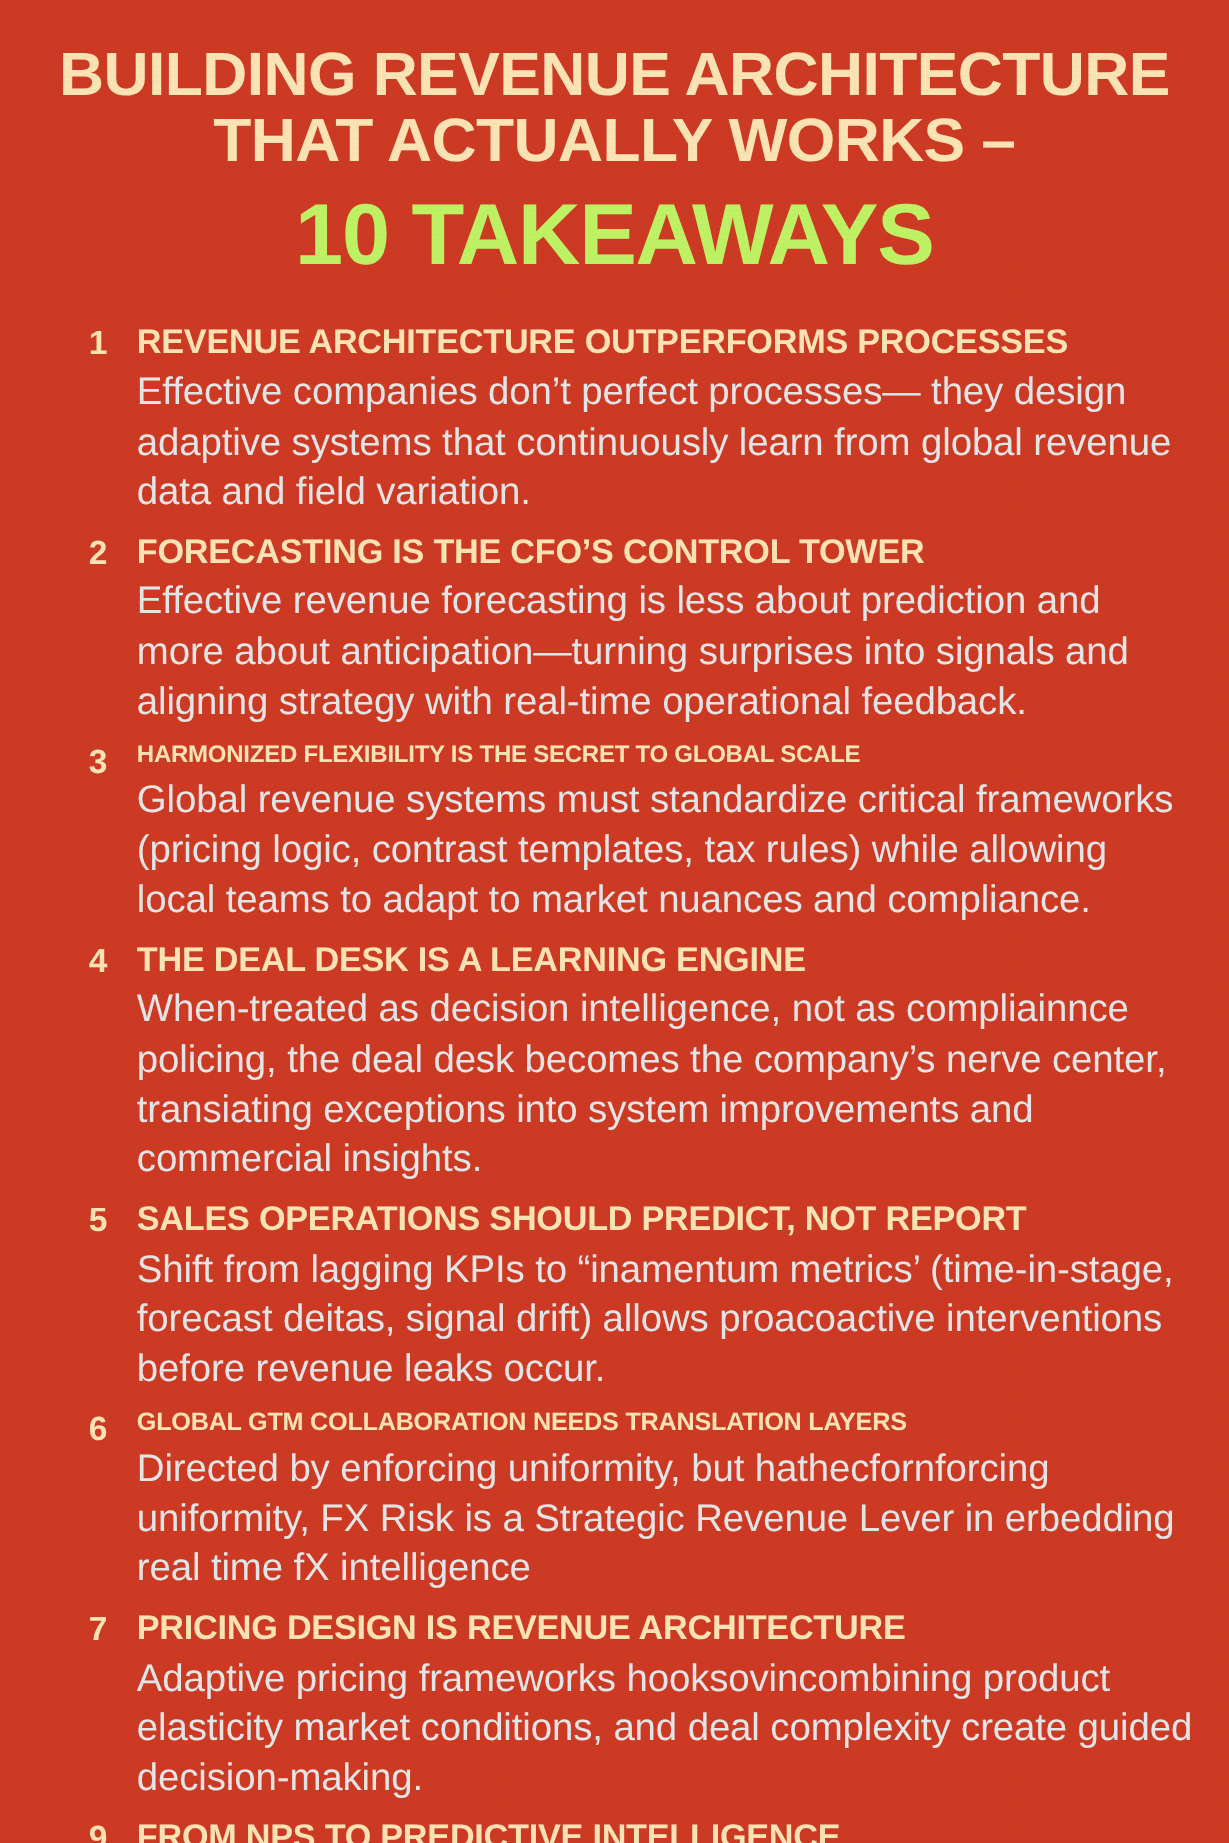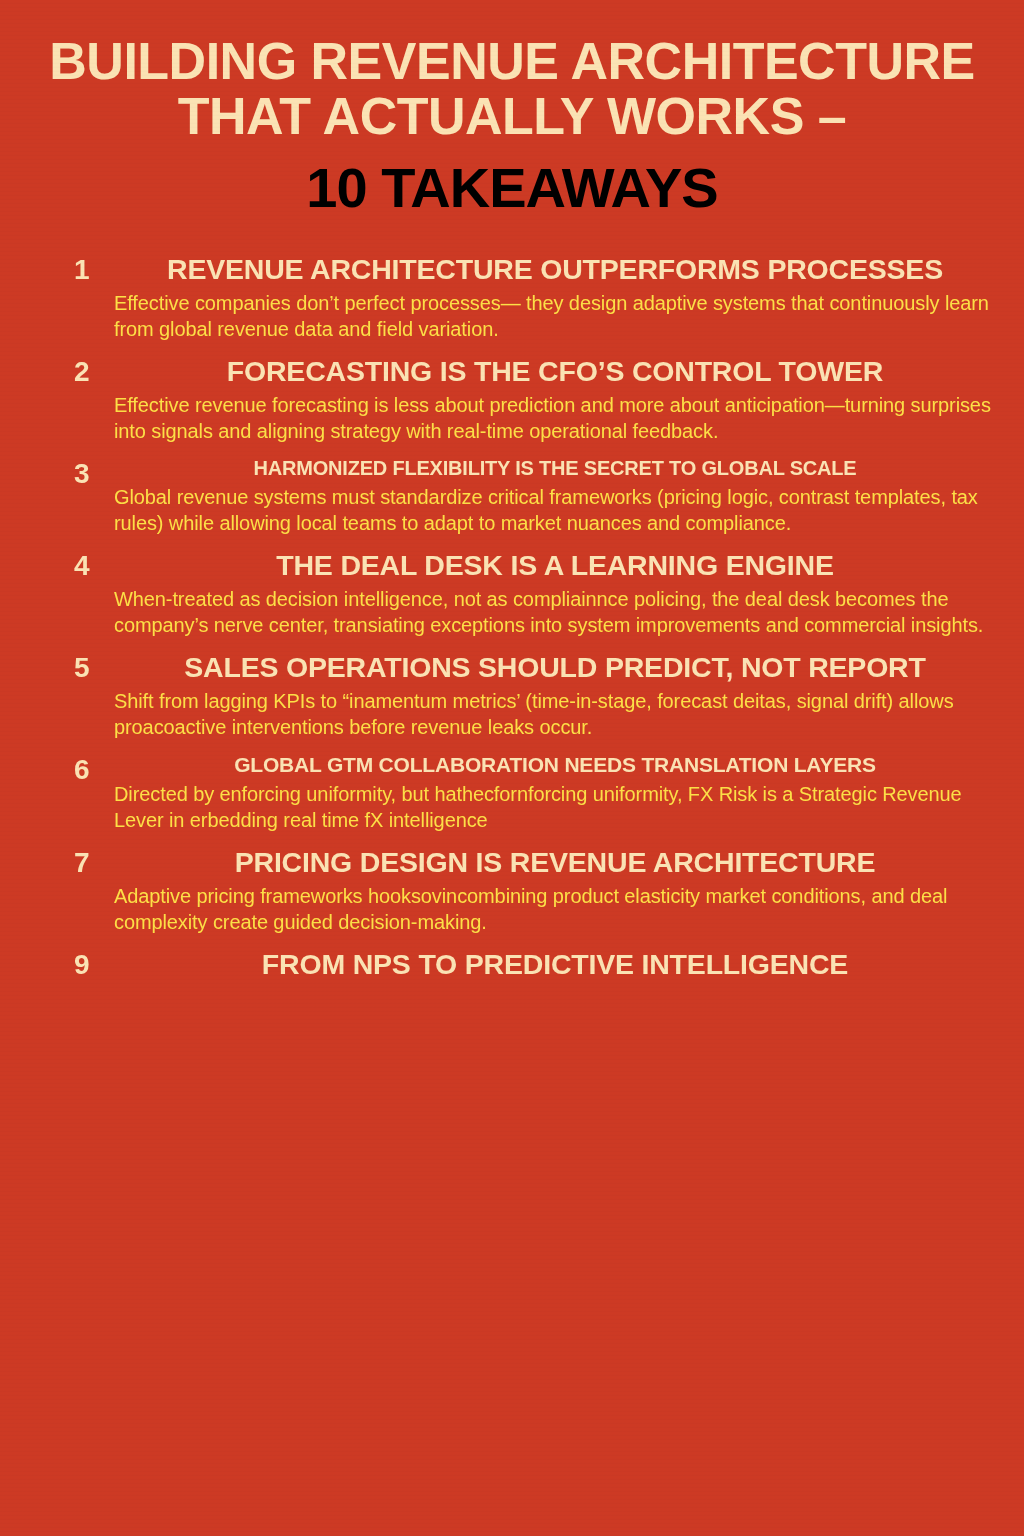--- a/index.html
+++ b/index.html
@@ -32,23 +32,23 @@
     color: #fbe3b4;
     font-weight: bold;
     font-size: 51px;
     line-height: 1.08;
     letter-spacing: -0.5px;
     text-transform: uppercase;
     font-stretch: condensed;
     transform: scaleX(1.02);
   }
   .title-big {
-    color: #000000;
+    color: #bef264;
     font-weight: bold;
-    font-size: 56px;
+    font-size: 72px;
     line-height: 1.0;
     letter-spacing: -1px;
     margin-top: 16px;
     text-transform: uppercase;
   }
 
   
   .list {
     margin-top: 38px;
     padding-left: 56px;
@@ -74,25 +74,24 @@
     min-width: 0;
   }
   .item-title {
     color: #fbe3b4;
     font-weight: bold;
     font-size: 28.5px;
     line-height: 1.08;
     letter-spacing: -0.2px;
     text-transform: uppercase;
     white-space: nowrap;
-    text-align: center;
   }
   .item-desc {
-    color: #fde047;
-    font-size: 20px;
+    color: #e5e5e5;
+    font-size: 32px;
     line-height: 1.3;
     margin-top: 5px;
     letter-spacing: -0.1px;
   }
   .item:last-child {
     margin-bottom: 0;
   }
   .grain {
     position: absolute;
     inset: 0;

